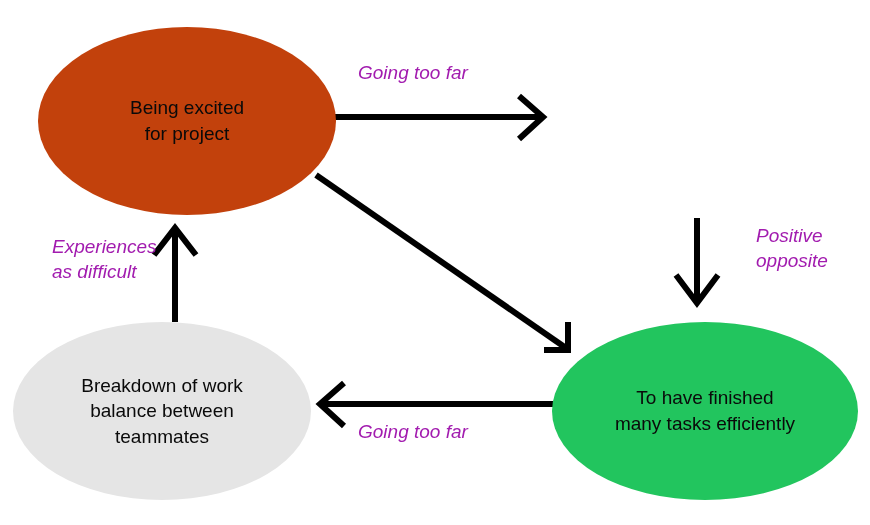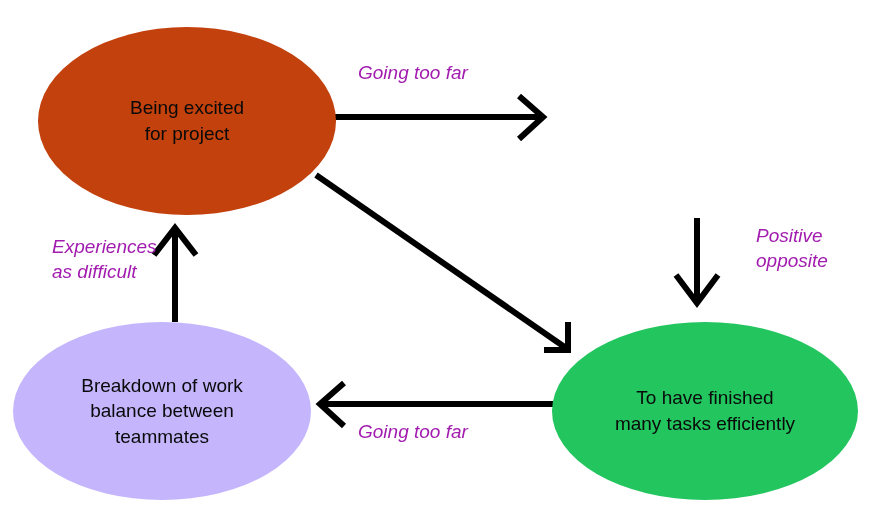--- a/index.html
+++ b/index.html
@@ -98,21 +98,21 @@
       <polyline class="edge-head" points="154,255 175,228 196,255"></polyline>
     </g>
   </svg>
 
   <div class="node" style="left:38px; top:27px; width:298px; height:188px; background:#c2410c;">
     <span class="node-label">Being excited
 for project</span>
   </div>
 
 
-  <div class="node" style="left:13px; top:322px; width:298px; height:178px; background:#c4b5fd;">
+  <div class="node" style="left:13px; top:322px; width:298px; height:178px; background:#e5e5e5;">
     <span class="node-label">Breakdown of work
 balance between
 teammates</span>
   </div>
 
   <div class="node" style="left:552px; top:322px; width:306px; height:178px; background:#22c55e;">
     <span class="node-label">To have finished
 many tasks efficiently</span>
   </div>
 

